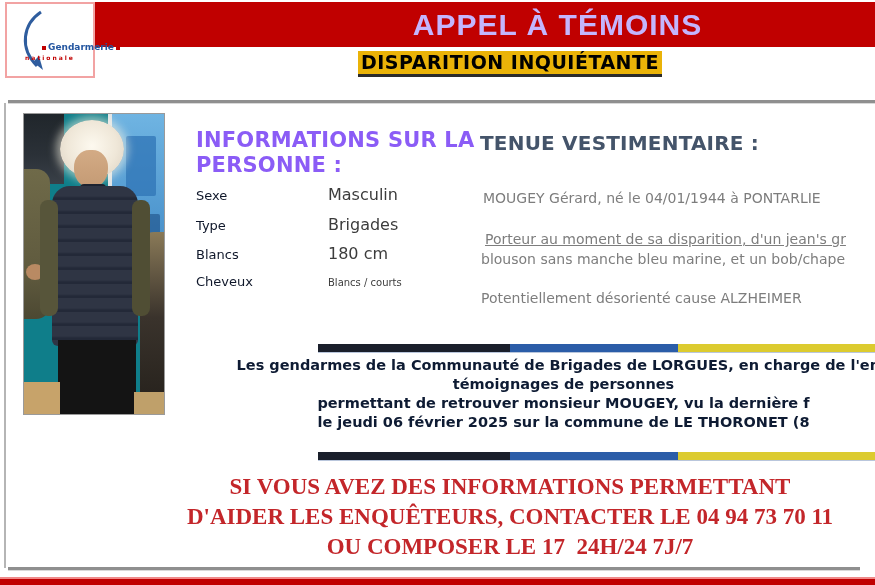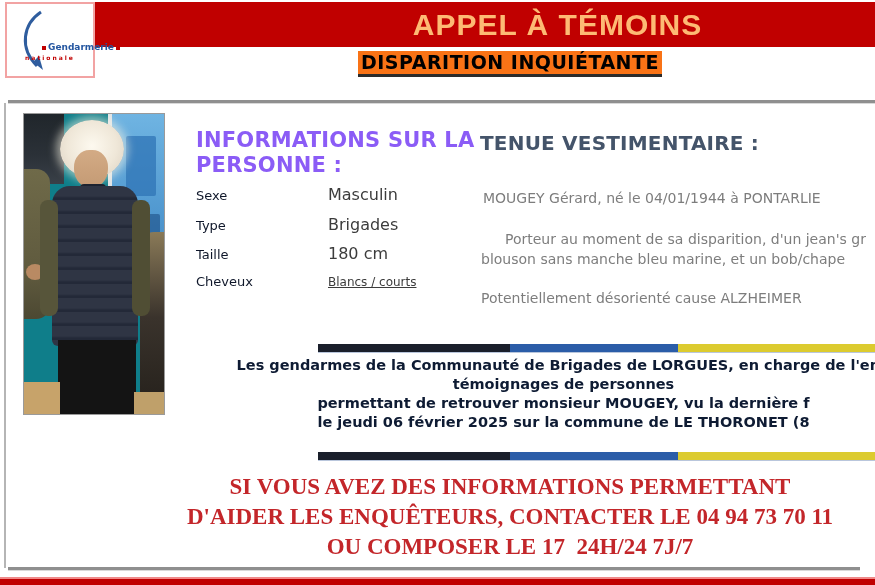--- a/index.html
+++ b/index.html
@@ -22,26 +22,26 @@
   .logo-text .sq{display:inline-block;width:4px;height:4px;background:#c00000;vertical-align:middle;margin:0 2px;}
   .logo-sub{
     position:absolute;left:0;top:50px;width:100%;text-align:center;
     color:#c00000;font-size:6px;letter-spacing:2px;font-weight:bold;
   }
   .banner{
     position:absolute;left:95px;top:2px;width:925px;height:45px;background:#c00000;
     display:flex;align-items:center;justify-content:center;
   }
   .banner-title{
-    color:#fdba74;font-weight:bold;font-size:30px;letter-spacing:1px;
+    color:#c4b5fd;font-weight:bold;font-size:30px;letter-spacing:1px;
     font-family:"Liberation Sans","DejaVu Sans",sans-serif;
   }
   .subtitle-row{position:absolute;left:0;top:51px;width:1020px;text-align:center;}
   .subtitle{
-    display:inline-block;background:#f97316;color:#000000;font-weight:bold;font-size:19px;
+    display:inline-block;background:#eab308;color:#000000;font-weight:bold;font-size:19px;
     padding:0 3px 1px 3px;border-bottom:3px solid #2b2b2b;letter-spacing:0.5px;
   }
 
   .rule-top{position:absolute;left:8px;top:100px;width:1012px;height:3px;background:#8f8f8f;border-bottom:1px solid #d9d9d9;}
   .left-line{position:absolute;left:4px;top:103px;width:2px;height:465px;background:#b5b5b5;}
 
   
   .photo{
     position:absolute;left:23px;top:113px;width:142px;height:302px;overflow:hidden;
     background:#0f7e8a;border:1px solid #9a9a9a;box-sizing:border-box;
@@ -74,29 +74,29 @@
 
   
   .info-heading{
     position:absolute;left:196px;top:128px;width:290px;
     color:#8b5cf6;font-weight:bold;font-size:21px;line-height:25px;letter-spacing:0.2px;
   }
   .attr-list{position:absolute;left:196px;top:185px;width:260px;}
   .attr-row{display:flex;align-items:baseline;height:29.5px;}
   .attr-label{width:104px;color:#0f172a;font-size:13px;flex:0 0 auto;}
   .attr-value{color:#3c3c3c;font-size:16px;white-space:nowrap;margin-left:28px;}
-  .attr-value.small{font-size:12px;text-decoration:underline;}
+  .attr-value.small{font-size:10px;}
 
   .tenue-heading{
     position:absolute;left:480px;top:131px;width:420px;
     color:#44546a;font-weight:bold;font-size:20px;letter-spacing:0.2px;
   }
   .tenue-line{position:absolute;color:#7d7d7d;font-size:14px;white-space:nowrap;}
   .t-identity{left:483px;top:190px;}
-  .t-desc1{left:505px;top:231px;}
+  .t-desc1{left:485px;top:231px;text-decoration:underline;}
   .t-desc2{left:481px;top:251px;}
   .t-cond{left:481px;top:290px;}
 
   
   .bar{position:absolute;left:318px;width:702px;height:8px;display:flex;border-bottom:1px solid #b9c6dc;}
   .bar1{top:344px;} .bar2{top:452px;}
   .bar .seg-black{width:192px;background:#1a1f2b;}
   .bar .seg-blue{width:168px;background:#2b5da8;}
   .bar .seg-yellow{flex:1;background:#dccb2f;}
 
@@ -165,21 +165,21 @@
   <div class="attr-list">
     <div class="attr-row">
       <span class="attr-label">Sexe</span>
       <span class="attr-value">Masculin</span>
     </div>
     <div class="attr-row">
       <span class="attr-label">Type</span>
       <span class="attr-value">Brigades</span>
     </div>
     <div class="attr-row">
-      <span class="attr-label">Taille</span>
+      <span class="attr-label">Blancs</span>
       <span class="attr-value">180 cm</span>
     </div>
     <div class="attr-row">
       <span class="attr-label">Cheveux</span>
       <span class="attr-value small">Blancs / courts</span>
     </div>
   </div>
 
   <div class="tenue-heading">TENUE VESTIMENTAIRE :</div>
   <div class="tenue-line t-identity">MOUGEY Gérard, né le 04/01/1944 à PONTARLIE</div>

